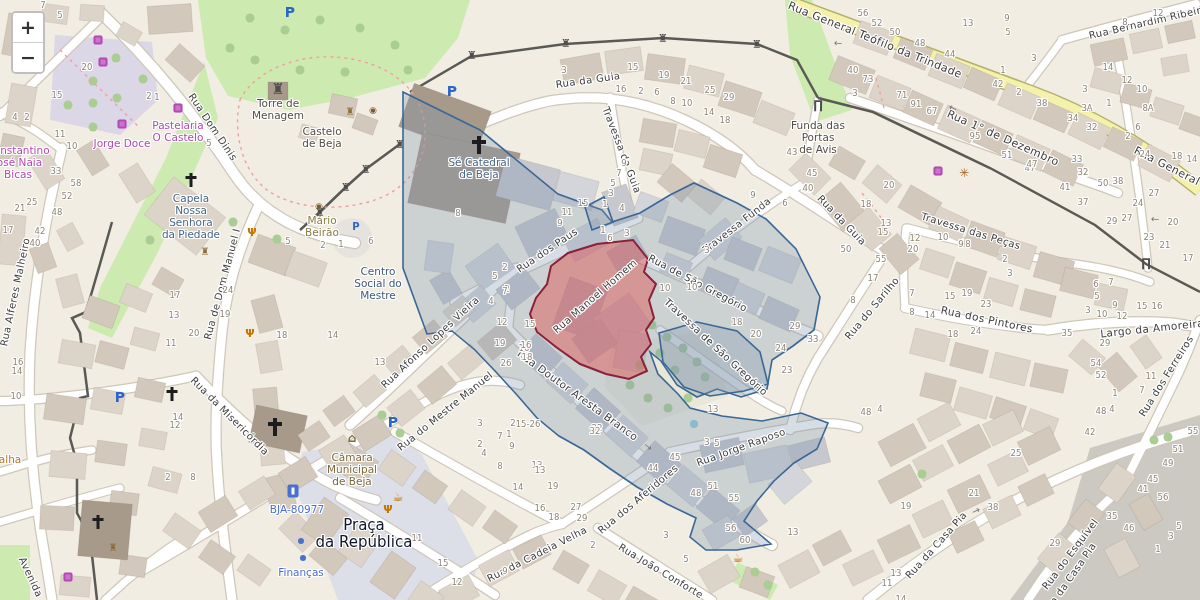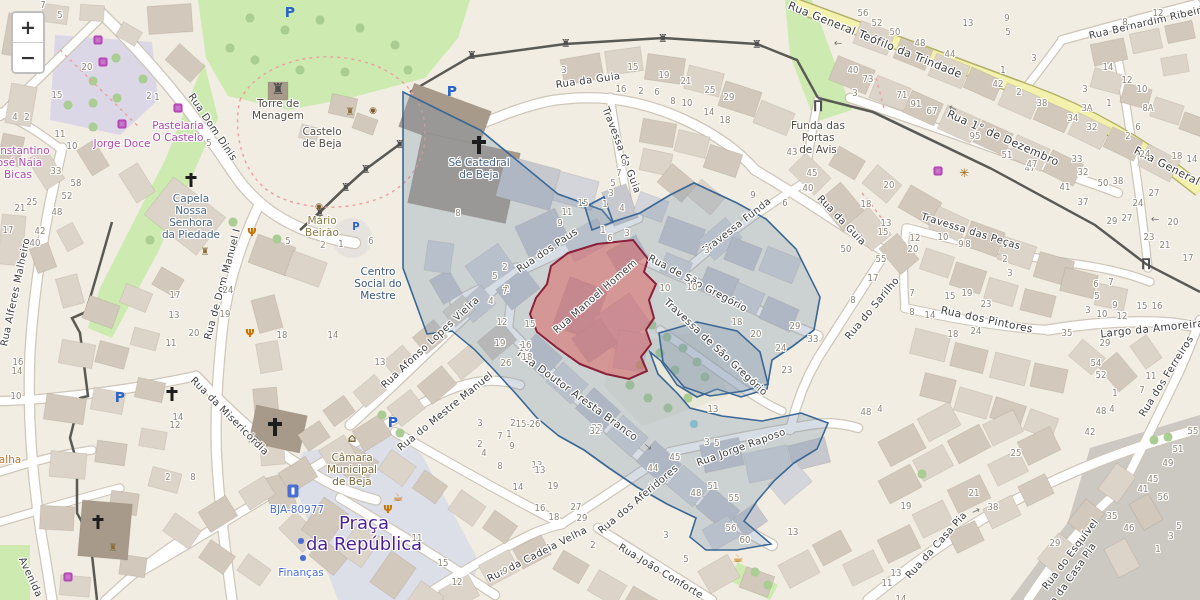--- a/index.html
+++ b/index.html
@@ -12,21 +12,21 @@
   .hnum{font-size:8.5px;color:#8d8578;letter-spacing:0}
   .place{text-align:center;line-height:1.15;font-size:10.5px}
   .place span{display:block}
   .p-hist{color:#554e46}
   .p-shop{color:#b24bb2}
   .p-rel{color:#4a6785}
   .p-suburb{color:#8a7d45}
   .p-civic{color:#7c6a3c}
   .p-social{color:#3f5a78}
   .p-blue{color:#4a6fd1}
-  .p-plaza{color:#4c1d95;font-size:18px}
+  .p-plaza{color:#0f172a;font-size:15px}
   .p-wall{color:#b8742a}
   .icon{position:absolute;transform:translate(-50%,-50%);pointer-events:none;line-height:1}
   .g-tower{color:#4f4f4f;font-size:11px}
   .g-museum{color:#8a6d3b;font-size:10px}
   .g-gate{color:#4f4f4f;font-size:12px;font-weight:bold}
   .g-restaurant{color:#c77400;font-size:11px;font-weight:bold}
   .g-cafe{color:#c77400;font-size:12px}
   .g-star{color:#a5691e;font-size:12px}
   .g-monument{color:#7a5c2e;font-size:9px}
   .g-townhall{color:#7c6a3c;font-size:12px;font-weight:bold}

